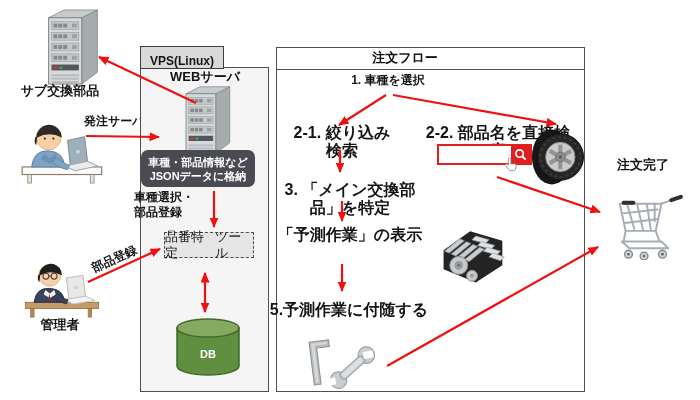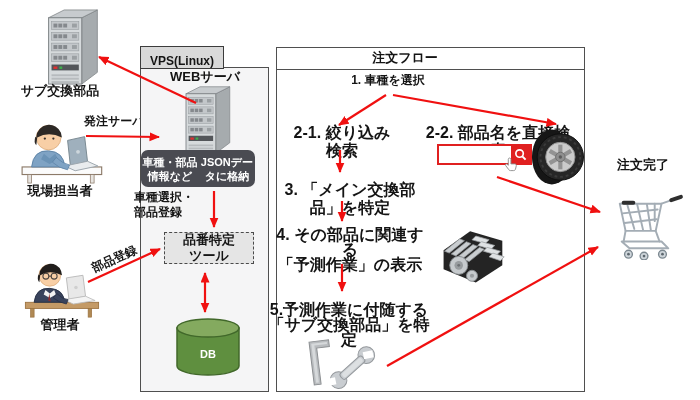--- a/index.html
+++ b/index.html
@@ -23,25 +23,25 @@
   .panel{position:absolute;border:1.6px solid var(--panel-border);box-sizing:border-box;}
   .vps-panel{left:140px;top:67px;width:129px;height:325px;background:var(--vps-panel-bg);}
   .vps-tab{left:140px;top:46px;width:82px;height:21px;background:var(--vps-tab-bg);
     border:1.6px solid #3c3c3c;display:flex;align-items:flex-end;justify-content:center;
     font-size:12px;font-weight:bold;z-index:3;}
   .flow-panel{left:276px;top:47px;width:309px;height:345px;background:#fff;}
   .flow-header{position:absolute;left:0;top:0;width:100%;height:22px;
     border-bottom:1.4px solid var(--panel-border);box-sizing:border-box;}
   .json-box{left:141px;top:150px;width:114px;height:37px;background:var(--json-box-bg);
     color:var(--json-box-text);border-radius:7px;font-size:11px;font-weight:bold;
+    display:flex;flex-direction:column;align-items:center;justify-content:center;
+    line-height:14px;z-index:2;}
+  .tool-box{left:164px;top:232px;width:90px;height:26px;background:var(--tool-box-bg);
+    border:1.6px dashed #4b4b4b;box-sizing:border-box;font-size:13px;font-weight:normal;
     display:flex;flex-direction:row;align-items:center;justify-content:center;
-    line-height:14px;z-index:2;text-align:center;}
-  .tool-box{left:164px;top:232px;width:90px;height:32px;background:var(--tool-box-bg);
-    border:1.6px dashed #4b4b4b;box-sizing:border-box;font-size:13px;font-weight:bold;
-    display:flex;flex-direction:column;align-items:center;justify-content:center;
     line-height:16px;z-index:2;}
   .arrow-layer{position:absolute;left:0;top:0;width:700px;height:400px;
     pointer-events:none;z-index:6;}
   .arrow-layer line{stroke:var(--arrow);stroke-width:2.2;}
   .arrow-layer .head{fill:var(--arrow);}
   .searchbox{left:437px;top:144px;width:95px;height:21px;background:#fff;
     border:2px solid var(--search-red);box-sizing:border-box;z-index:2;}
   .searchbtn{position:absolute;right:0;top:0;width:19px;height:17px;
     background:var(--search-red);display:flex;align-items:center;justify-content:center;}
   .rot-label{transform:rotate(-24deg);transform-origin:center;}
@@ -105,21 +105,20 @@
     <circle cx="38" cy="27" r="13" fill="#f8cfa6" stroke="#d9a877" stroke-width="0.8"></circle>
     <path d="M25 26 a13.5 13.5 0 0 1 26 -4 l1 5 q-14 -7 -26 0 z" fill="#2d2926"></path>
     <path d="M24 26 q-2 6 1 9 l1 -8 z" fill="#2d2926"></path>
     <circle cx="34" cy="28" r="1.2" fill="#3a332e"></circle>
       <circle cx="43" cy="28" r="1.2" fill="#3a332e"></circle>
     <polygon points="58,30 76,26 79,52 61,57" fill="#9fb0bd" stroke="#76868f" stroke-width="1"></polygon>
     <polygon points="55,57 79,52 90,57 66,62" fill="#e9ecee" stroke="#9aa4ab" stroke-width="1"></polygon>
     <circle cx="69" cy="42" r="2" fill="#cdd6dc"></circle>
     <path d="M46 48 q6 6 14 8 l-2 5 q-10 -2 -16 -8 z" fill="#7fa3c4" stroke="#5d83a6" stroke-width="0.8"></path>
   </svg>
-  <div class="abs lbl ctr s13" style="left:8px;top:184px;width:104px">現場担当者</div>
 
   <svg class="abs" style="left:18px;top:250px" width="88" height="68" viewBox="0 0 100 78">
     <rect x="8" y="60" width="84" height="7" fill="#c49a66" stroke="#9a713f" stroke-width="1"></rect>
     <rect x="14" y="67" width="4" height="10" fill="#b08954" stroke="#9a713f" stroke-width="0.8"></rect>
     <rect x="80" y="67" width="4" height="10" fill="#b08954" stroke="#9a713f" stroke-width="0.8"></rect>
     <path d="M18 60 q2 -17 18 -16 q16 1 17 16 z" fill="#39435c" stroke="#242d42" stroke-width="1"></path>
     <path d="M31 46 l5 4 5 -4 2 5 -7 4 -7 -4 z" fill="#f2f2f2"></path>
     <path d="M35.5 50 l1.5 9 -3 -1 z" fill="#8d2f2f"></path>
     <circle cx="36" cy="29" r="12.5" fill="#f8cfa6" stroke="#d9a877" stroke-width="0.8"></circle>
     <path d="M24 28 a13 13 0 0 1 25 -4 l1 5 q-14 -7 -25 0 z" fill="#211e1c"></path>
@@ -196,26 +195,24 @@
         <line x1="31" y1="32" x2="31" y2="45"></line>
       <line x1="31" y1="32" x2="19.7" y2="38.5"></line>
         <line x1="31" y1="32" x2="19.7" y2="25.5"></line>
     </g>
     <circle cx="31" cy="32" r="5" fill="#8f8f8f" stroke="#6f6f6f" stroke-width="1"></circle>
     <circle cx="31" cy="32" r="1.8" fill="#5c5c5c"></circle>
   </svg>
 
   <div class="abs lbl ctr s11" style="left:270px;top:181px;width:160px;z-index:2">3. 「メイン交換部品」を特定</div>
   <div class="abs lbl ctr s11" style="left:270px;top:227px;width:160px;line-height:15px;z-index:2">
-    <span class="ln">4. その部品に関連する</span>
     <span class="ln">「予測作業」の表示</span>
   </div>
   <div class="abs lbl ctr s11" style="left:268px;top:302px;width:162px;line-height:15px;z-index:2">
     <span class="ln">5.予測作業に付随する</span>
-    <span class="ln">「サブ交換部品」を特定</span>
   </div>
 
   <svg class="abs" style="left:436px;top:220px;z-index:2" width="72" height="68" viewBox="0 0 76 68">
     <polygon points="8,30 36,10 70,20 70,46 42,64 8,50" fill="#242424"></polygon>
     <g fill="#c9cdd0" stroke="#8d9194" stroke-width="0.8">
       <polygon points="9,31 25,18 30,20 14,33"></polygon>
       <polygon points="16,34 32,21 37,23 21,36"></polygon>
       <polygon points="23,37 39,24 44,26 28,39"></polygon>
       <polygon points="30,40 46,27 51,29 35,42"></polygon>
     </g>

